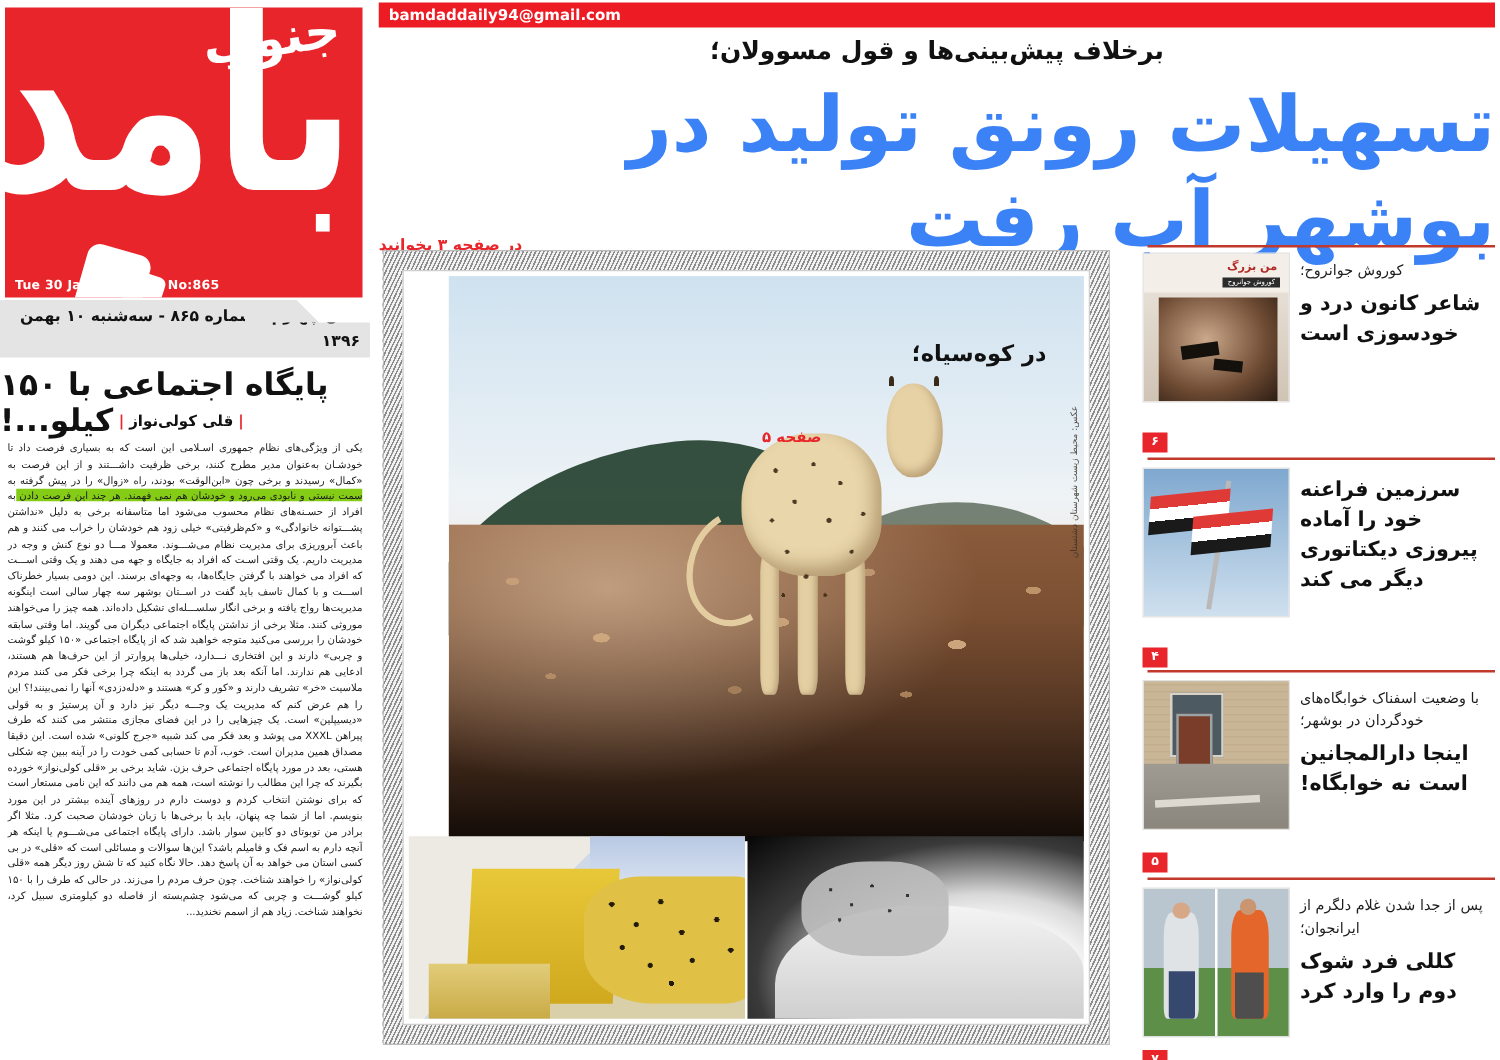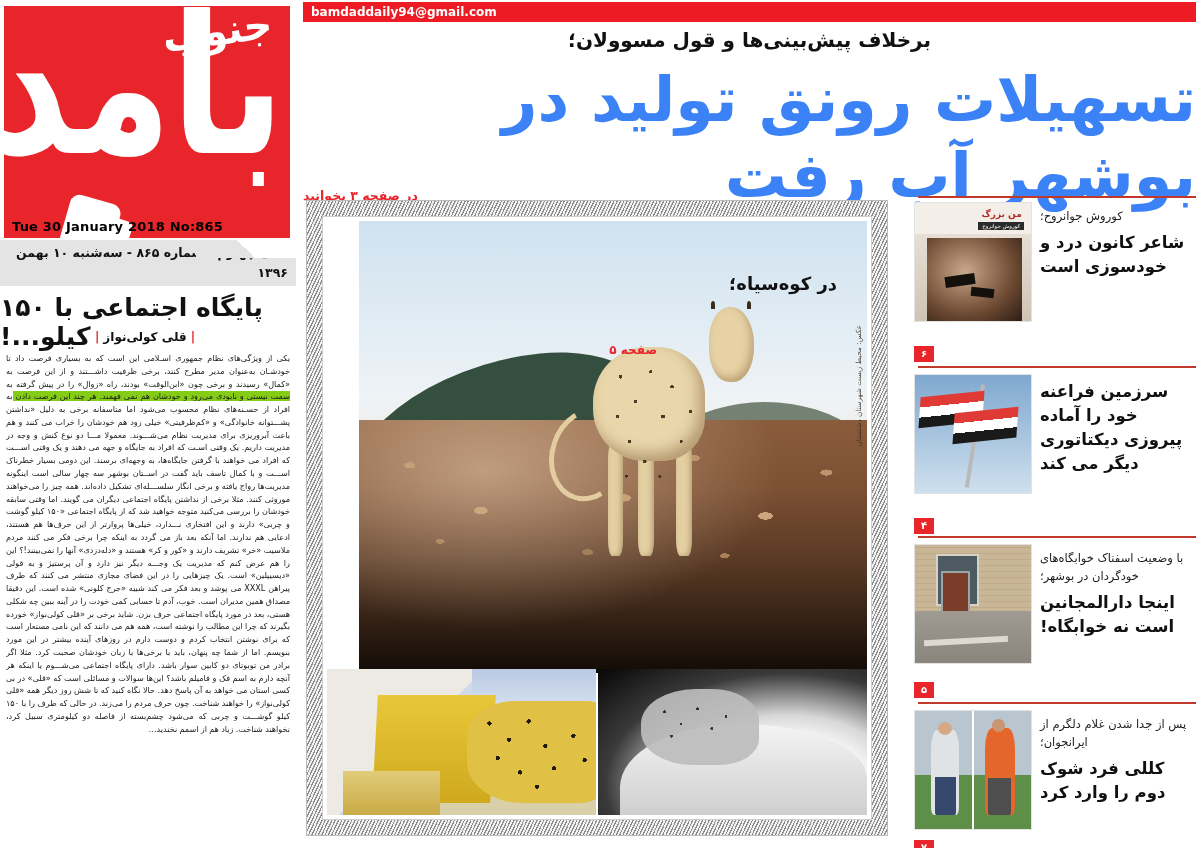--- a/index.html
+++ b/index.html
@@ -28,21 +28,21 @@
     letter-spacing:-6px;direction:rtl;white-space:nowrap;
     transform:scaleY(1.28);transform-origin:top right;
   }
   .logo-sub{
     position:absolute;right:18px;top:2px;
     font-size:40px;font-weight:700;color:#fff;direction:rtl;
     transform:rotate(-8deg);
   }
   .logo-dateline{
     position:absolute;left:8px;bottom:4px;
-    color:#000000;font-size:13px;letter-spacing:.2px;
+    color:#ffffff;font-size:10px;letter-spacing:.2px;
     direction:ltr;font-weight:600;
   }
   .logo-blob{
     position:absolute;width:52px;height:86px;background:#fff;
     left:56px;bottom:-46px;border-radius:10px;transform:rotate(16deg);
   }
   .logo-blob2{
     position:absolute;width:30px;height:30px;background:#fff;
     left:96px;bottom:-10px;border-radius:6px;transform:rotate(18deg);
   }

